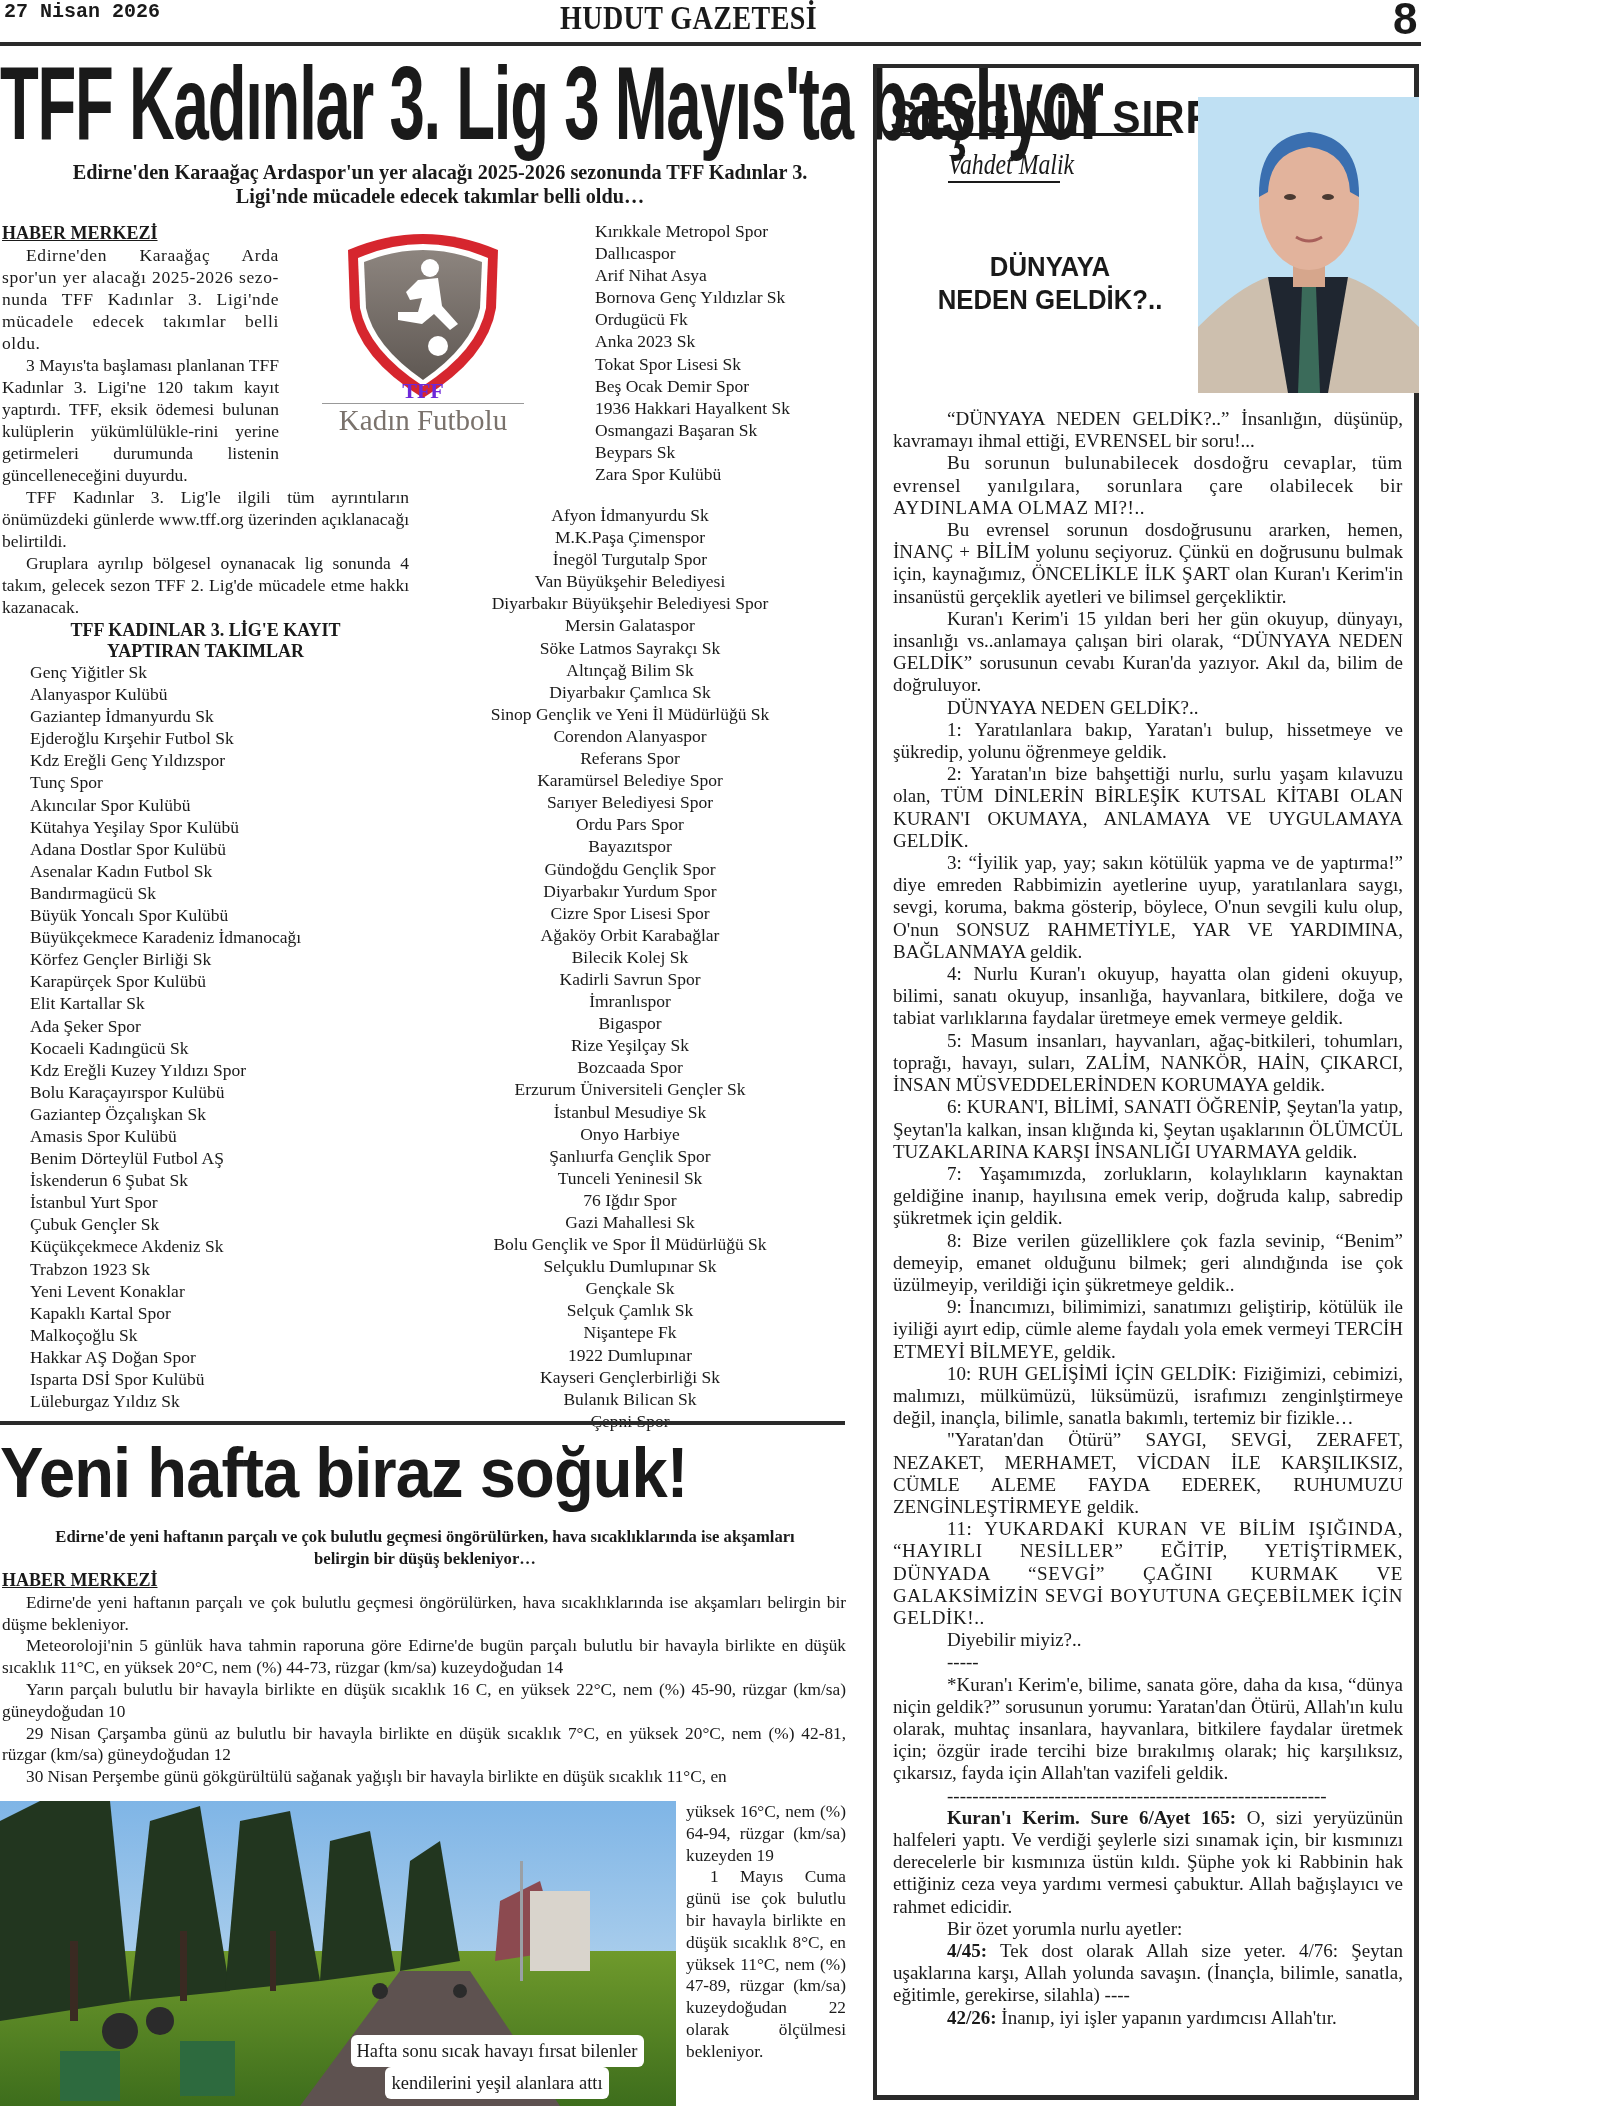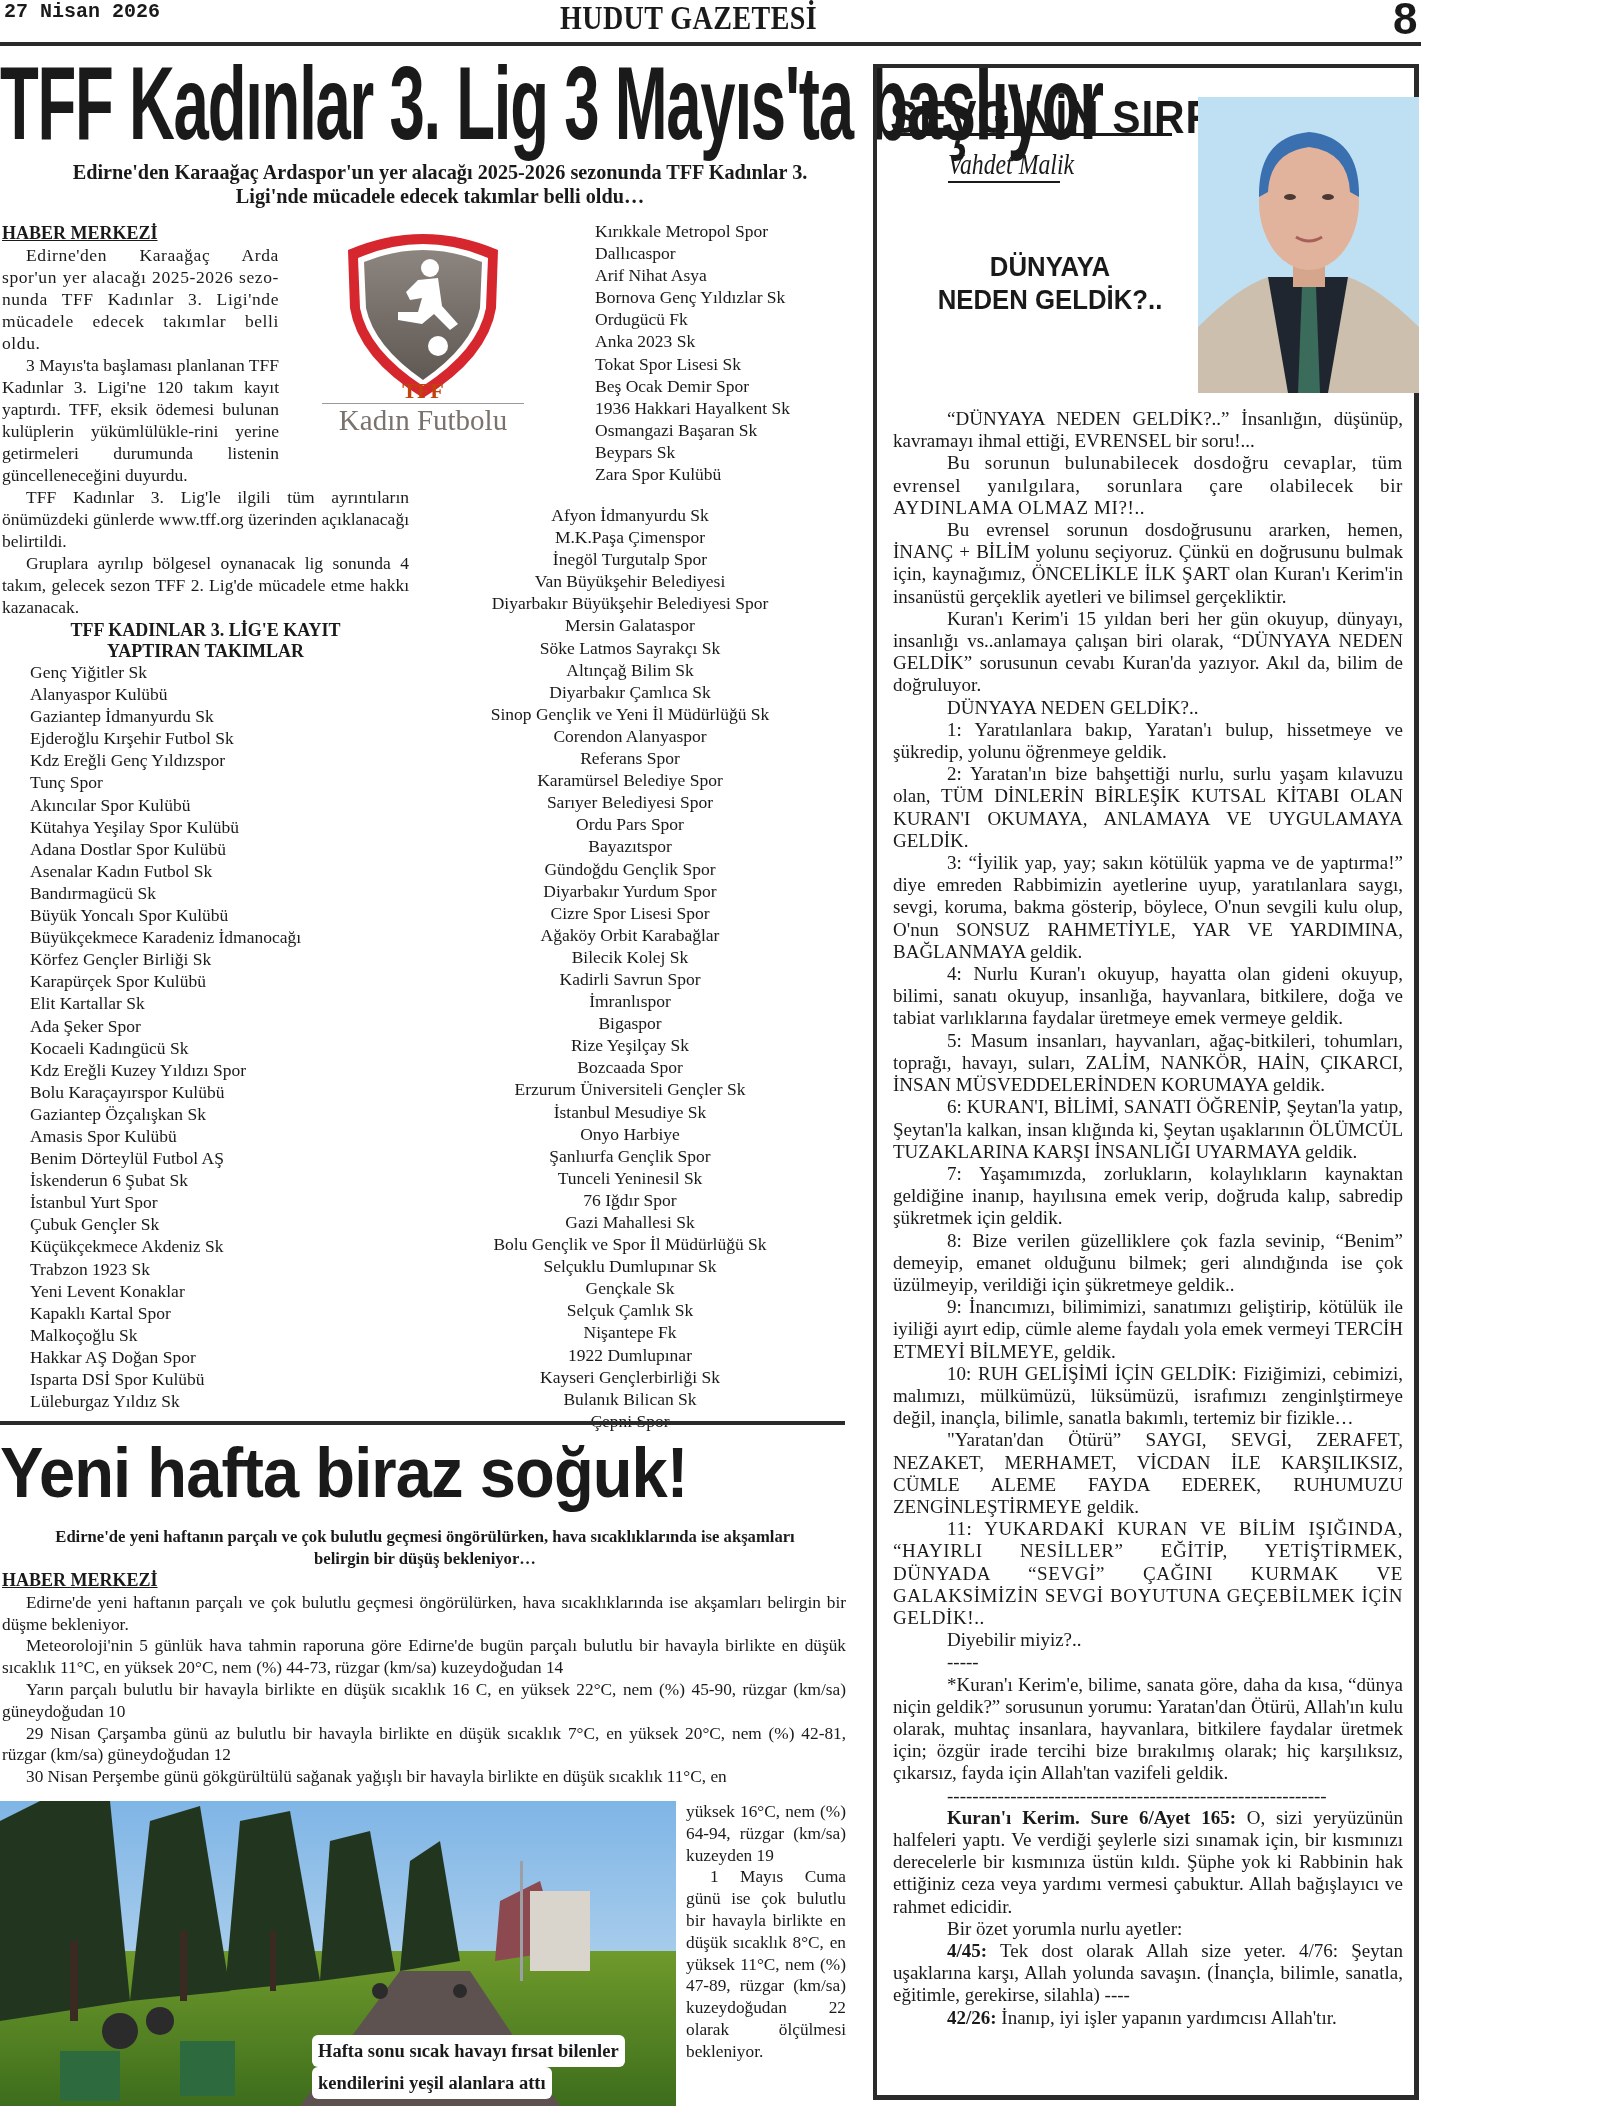--- a/index.html
+++ b/index.html
@@ -25,33 +25,33 @@
   #col1 { left: 2px; top: 222px; width: 277px; }
   #col1b { left: 2px; top: 486px; width: 407px; }
   .list-title { text-align: center; font-weight: bold; font-size: 18px; line-height: 21px; margin-top: 2px; }
   .team-list { font-size: 17.5px; line-height: 22.1px; list-style: none; margin: 0; padding: 0; }
   #teams-a { left: 30px; top: 661px; width: 300px; }
   #teams-b { left: 465px; top: 504px; width: 330px; text-align: center; }
   #teams-c { left: 595px; top: 220px; width: 240px; }
 
   
   #logo { left: 318px; top: 228px; width: 210px; height: 210px; }
-  #logo-tff { left: 318px; top: 378px; width: 210px; text-align: center; color: #c2410c; font-weight: bold; font-size: 22px; }
+  #logo-tff { left: 318px; top: 378px; width: 210px; text-align: center; color: #6d28d9; font-weight: bold; font-size: 22px; }
   #logo-rule { left: 322px; top: 403px; width: 202px; height: 1px; background: #999; }
   #logo-text { left: 318px; top: 403px; width: 210px; text-align: center; color: #7a726c; font-size: 29px; line-height: 34px; }
 
   
   #mid-rule { left: 0; top: 1421px; width: 845px; height: 4px; background: #2a2a2a; }
   #h2 { left: 0px; top: 1430px; font-size: 70px; font-weight: bold; white-space: nowrap; letter-spacing: -1px; transform: scaleX(0.93); transform-origin: left top; line-height: 86px; }
   #deck2 { left: 20px; top: 1525px; width: 810px; text-align: center; font-size: 17.5px; font-weight: bold; line-height: 22px; transform: scaleX(0.95); transform-origin: center top; }
   #body2 { left: 2px; top: 1570px; width: 844px; font-size: 17.3px; line-height: 21.8px; }
   #body2 p { transform: scaleX(1); }
   #photo { left: 0px; top: 1801px; width: 676px; height: 305px; overflow: hidden; }
   #side2 { left: 686px; top: 1801px; width: 160px; font-size: 17.3px; line-height: 21.8px; }
-  #caption { left: 312px; top: 2035px; width: 370px; text-align: left; font-weight: bold; font-size: 18.5px; line-height: 30px; }
+  #caption { left: 312px; top: 2035px; width: 370px; text-align: center; font-weight: normal; font-size: 18.5px; line-height: 30px; }
   #caption span { background: #fff; border-radius: 6px; padding: 1px 6px; display: inline-block; }
 
   
   #opinion-box { left: 873px; top: 64px; width: 546px; height: 2036px; border: 5px solid #2a2a2a; border-top-width: 4px; border-left-width: 4px; box-sizing: border-box; }
   #col-title { left: 890px; top: 90px; font-size: 46px; font-weight: bold; letter-spacing: 1px; transform: scaleX(0.92); transform-origin: left top; }
   #col-title-rule { left: 890px; top: 133px; width: 282px; height: 3px; background: #1a1a1a; }
   #author { left: 948px; top: 148px; font-size: 29px; font-style: italic; transform: scaleX(0.82); transform-origin: left top; }
   #author-rule { left: 948px; top: 181px; width: 112px; height: 2px; background: #1a1a1a; }
   #col-headline { left: 900px; top: 250px; width: 300px; text-align: center; font-size: 28px; font-weight: bold; line-height: 33px; transform: scaleX(0.92); transform-origin: center top; }
   #portrait { left: 1198px; top: 97px; width: 221px; height: 296px; overflow: hidden; }

